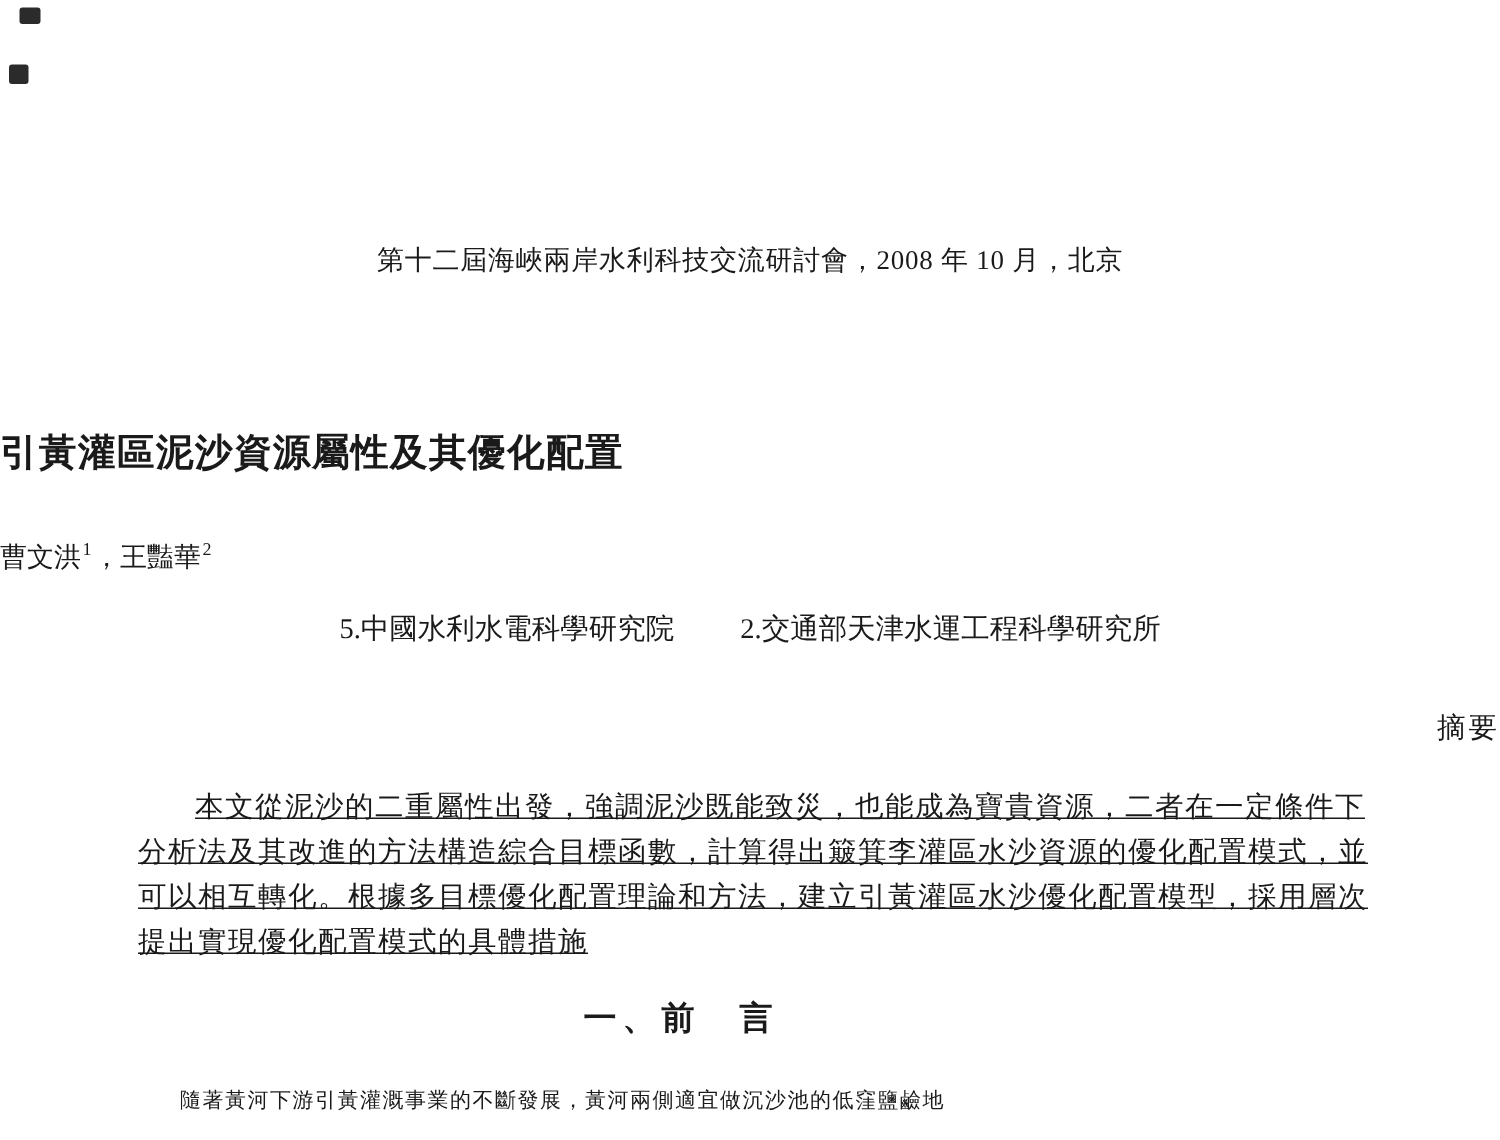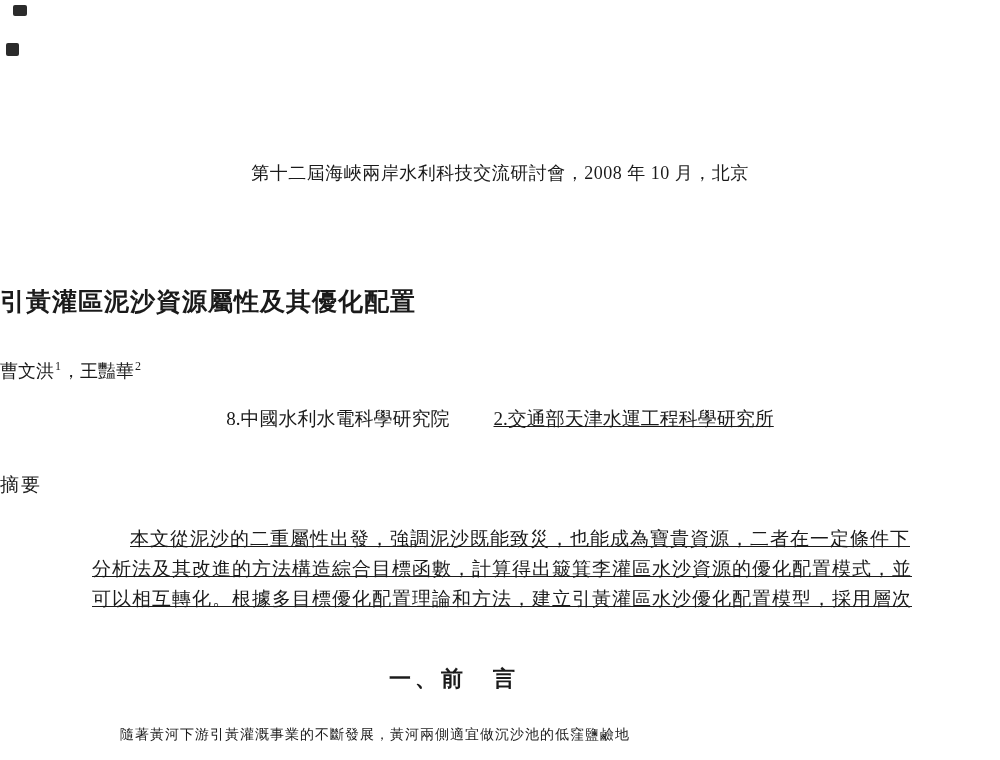--- a/index.html
+++ b/index.html
@@ -62,28 +62,28 @@
   }
   .affiliations-line {
     position: absolute;
     top: 406px;
     left: 0;
     width: 1000px;
     text-align: center;
     font-size: 19px;
     white-space: nowrap;
   }
-  .affiliation-2 { margin-left: 44px; text-decoration: underline; }
+  .affiliation-2 { margin-left: 44px; }
 
   .abstract-heading {
     position: absolute;
     top: 472px;
     left: 0;
     width: 1000px;
-    text-align: left;
+    text-align: right;
     font-size: 19px;
     letter-spacing: 2px;
   }
   .abstract-body {
     position: absolute;
     top: 524px;
     left: 92px;
     width: 824px;
     font-size: 19px;
     letter-spacing: 1px;
@@ -131,28 +131,29 @@
 
   <div class="conference-header">第十二屆海峽兩岸水利科技交流研討會，2008 年 10 月，北京</div>
 
   <h1 class="doc-title">引黃灌區泥沙資源屬性及其優化配置</h1>
 
   <div class="authors-line">
     <span>曹文洪</span><sup>1</sup><span>，</span><span>王豔華</span><sup>2</sup>
   </div>
 
   <div class="affiliations-line">
-    <span class="affiliation-1">8.中國水利水電科學研究院</span><span class="affiliation-2">2.交通部天津水運工程科學研究所</span>
+    <span class="affiliation-1">5.中國水利水電科學研究院</span><span class="affiliation-2">2.交通部天津水運工程科學研究所</span>
   </div>
 
   <div class="abstract-heading">摘要</div>
 
   <div class="abstract-body">
     <div class="abstract-line">本文從泥沙的二重屬性出發，強調泥沙既能致災，也能成為寶貴資源，二者在一定條件下</div>
     <div class="abstract-line">分析法及其改進的方法構造綜合目標函數，計算得出簸箕李灌區水沙資源的優化配置模式，並</div>
     <div class="abstract-line">可以相互轉化。根據多目標優化配置理論和方法，建立引黃灌區水沙優化配置模型，採用層次</div>
+    <div class="abstract-line">提出實現優化配置模式的具體措施</div>
   </div>
 
   <h2 class="section-heading">一、前　言</h2>
 
   <p class="intro-paragraph">隨著黃河下游引黃灌溉事業的不斷發展，黃河兩側適宜做沉沙池的低窪鹽鹼地</p>
 
 </div>
 
 </body></html>

